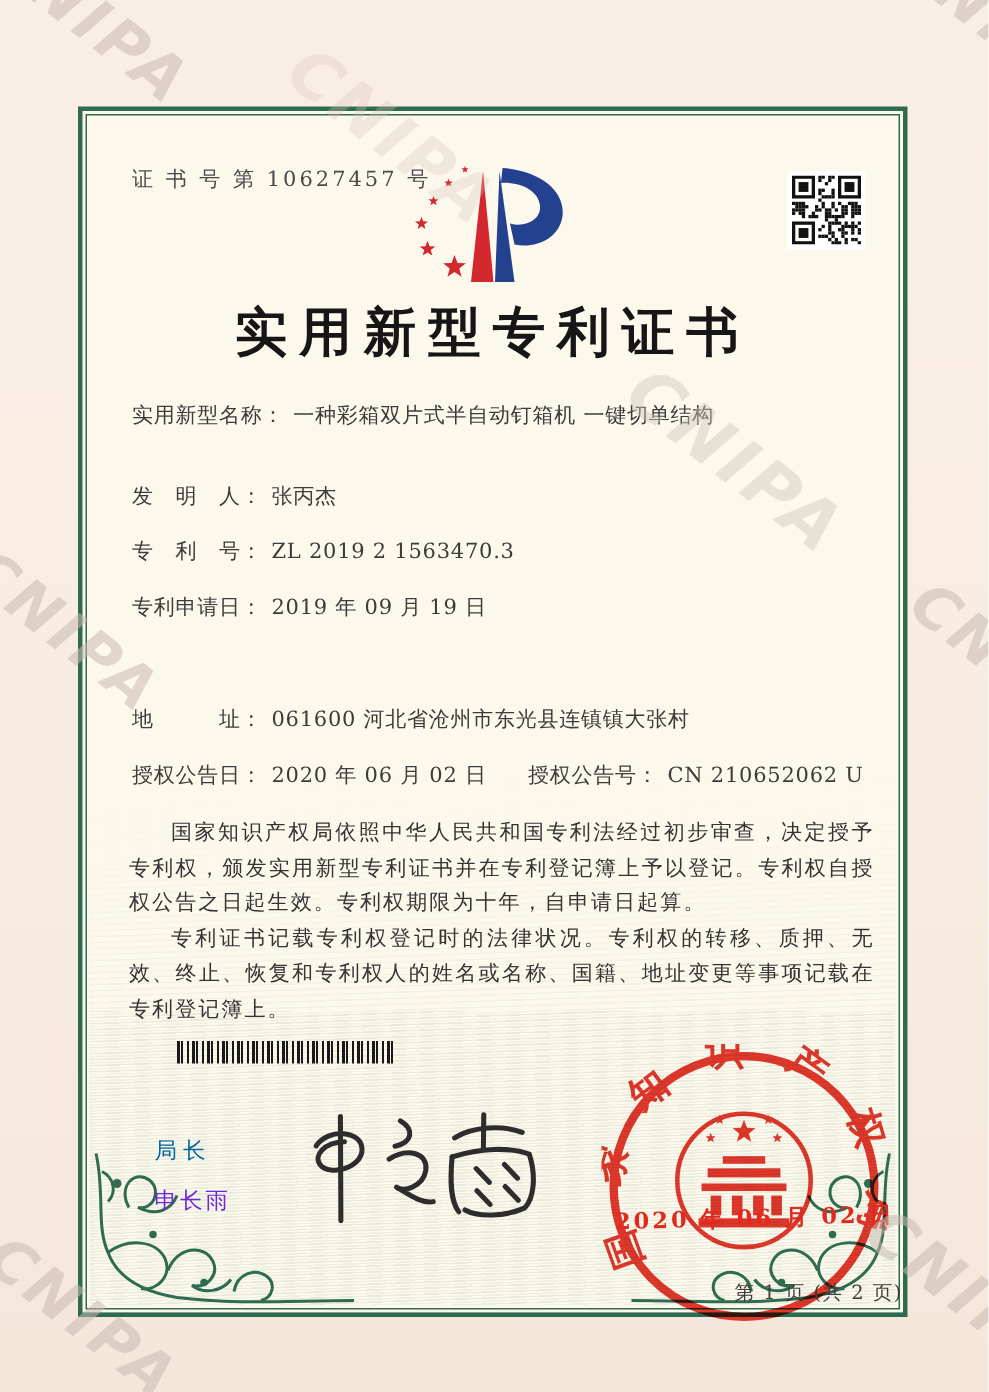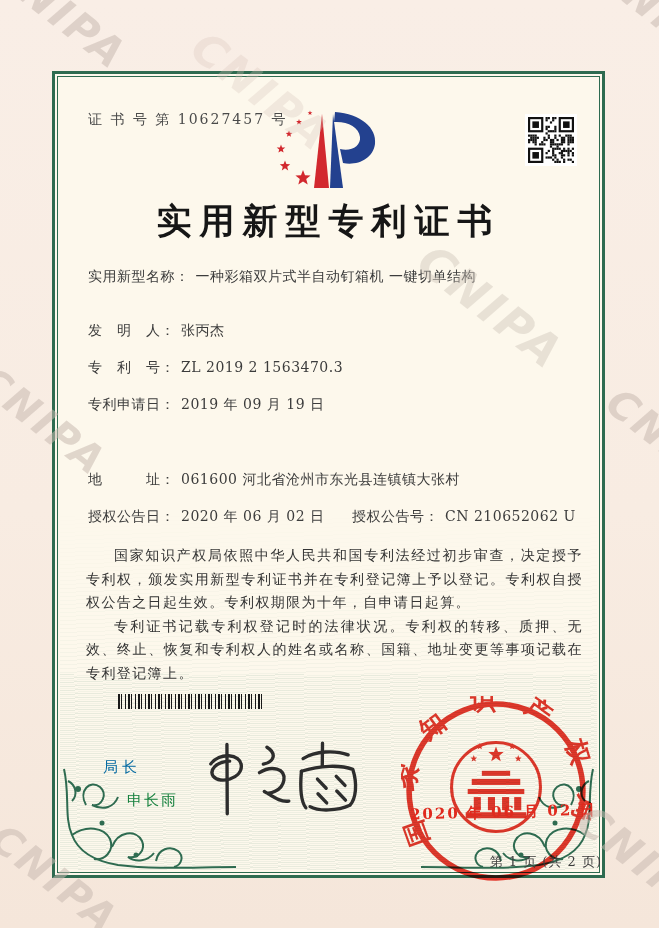--- a/index.html
+++ b/index.html
@@ -29,21 +29,21 @@
     font-weight:bold;color:#161616;letter-spacing:8px;z-index:2;}
   .frow{position:absolute;left:33px;right:26px;font-size:14px;color:var(--ink);z-index:2;white-space:nowrap;}
   .frow .lbl{letter-spacing:.5px;} .frow .val{margin-left:6px;letter-spacing:.5px;}
   .pair2{position:absolute;left:264px;top:0;}
   .paras{position:absolute;left:31px;top:470px;width:497px;font-size:14px;line-height:23.5px;
     color:#343434;text-align:justify;letter-spacing:1.4px;z-index:2;}
   .paras p{margin:0;text-indent:2em;}
   .barcode{position:absolute;left:63px;top:620px;width:144px;height:15px;z-index:2;
     background:repeating-linear-gradient(90deg,#191919 0 2px,transparent 2px 3px,#191919 3px 4px,transparent 4px 7px,#191919 7px 8px,transparent 8px 10px);}
   .sig-title{position:absolute;left:48px;top:684px;font-size:15px;color:#0369a1;letter-spacing:4px;z-index:2;text-align:right;}
-  .sig-name{position:absolute;left:48px;top:717px;font-size:15px;color:#15803d;letter-spacing:2px;z-index:2;padding-left:24px;}
+  .sig-name{position:absolute;left:48px;top:717px;font-size:15px;color:#6d28d9;letter-spacing:2px;z-index:2;}
   .sig-hand{position:absolute;left:140px;top:662px;width:186px;height:84px;z-index:2;transform:rotate(-2deg);}
   .seal{position:absolute;left:346px;top:622px;width:190px;height:190px;z-index:2;mix-blend-mode:multiply;opacity:.93;}
   .seal-date{position:absolute;left:355px;top:729px;font-size:15px;color:var(--seal_red);
     letter-spacing:2px;font-weight:bold;white-space:nowrap;transform:rotate(-1.5deg);z-index:3;}
   .page-num{position:absolute;left:0;right:0;top:779px;text-align:right;font-size:13px;color:#3d3d3d;letter-spacing:1px;z-index:2;}
   .ornament{position:absolute;bottom:4px;width:180px;height:104px;z-index:1;}
   .orn-left{left:3px;} .orn-right{right:3px;transform:scaleX(-1);}
   .footer-note{position:absolute;top:886px;left:50%;transform:translateX(-50%);
     background:#fefefe;padding:6px 26px;font-size:13.5px;color:#3a3a3a;letter-spacing:2px;z-index:4;box-shadow:0 0 4px rgba(0,0,0,.04);}
 </style>

